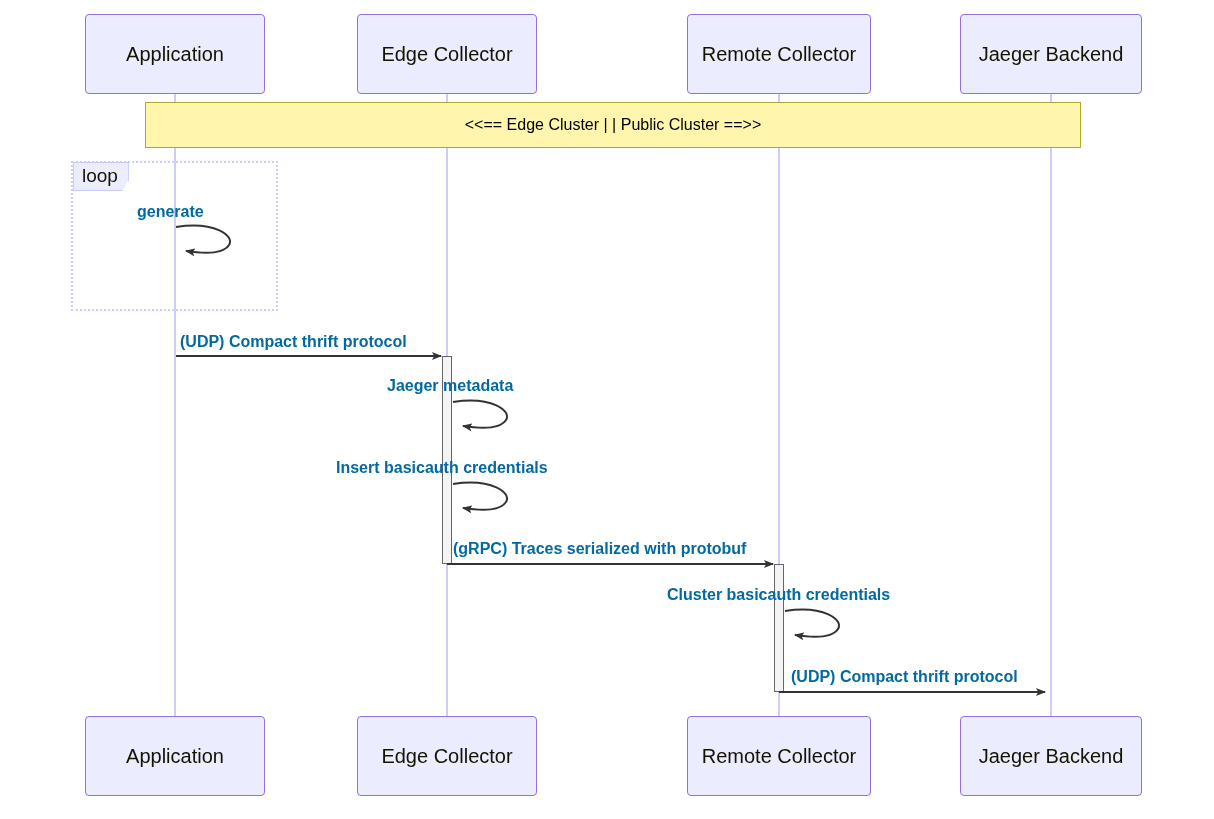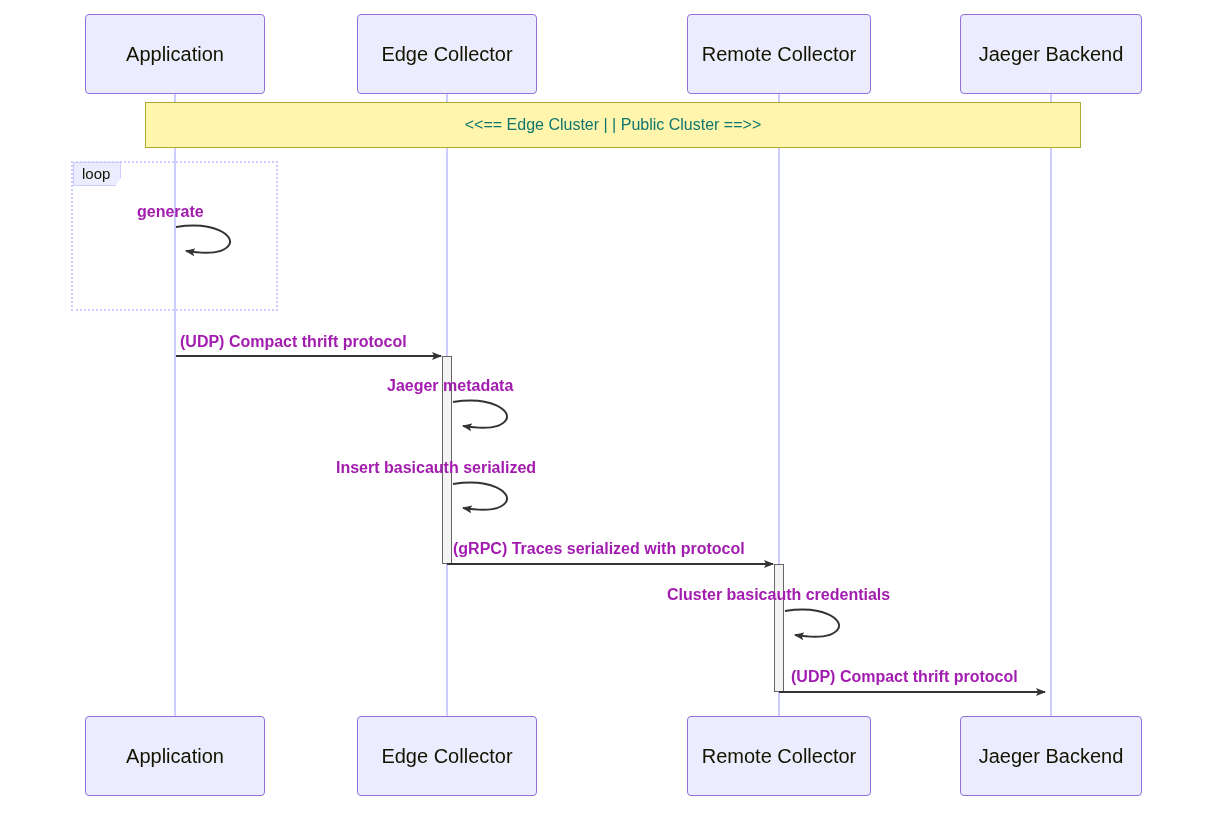--- a/index.html
+++ b/index.html
@@ -48,44 +48,44 @@
   }
   .note-box {
     position: absolute;
     background: #FFF5AD;
     border: 1px solid #AAAA33;
     box-sizing: border-box;
     display: flex;
     align-items: center;
     justify-content: center;
     font-size: 16px;
-    color: #0f766e;
+    color: #000000;
   }
   .loop-box {
     position: absolute;
     border: 2px dotted #CCCCFF;
     box-sizing: border-box;
     background: transparent;
   }
   .loop-label {
     position: absolute;
     background: #ECECFF;
     border: 1px solid #CCCCFF;
     box-sizing: border-box;
-    font-size: 15px;
+    font-size: 19px;
     color: #131300;
     padding: 2px 10px 3px 8px;
     -webkit-clip-path: polygon(0 0, 100% 0, 100% 62%, 88% 100%, 0 100%);
     clip-path: polygon(0 0, 100% 0, 100% 62%, 88% 100%, 0 100%);
   }
   .msg-label {
     position: absolute;
     font-size: 16px;
     font-weight: bold;
-    color: #a21caf;
+    color: #0369a1;
     white-space: nowrap;
   }
   svg.overlay {
     position: absolute;
     left: 0;
     top: 0;
     width: 1214px;
     height: 819px;
     pointer-events: none;
   }
@@ -131,25 +131,25 @@
 
   <div class="msg-label" style="left:180px; top:333px;">
     <span>(UDP) Compact thrift protocol</span>
   </div>
 
   <div class="msg-label" style="left:387px; top:377px;">
     <span>Jaeger metadata</span>
   </div>
 
   <div class="msg-label" style="left:336px; top:459px;">
-    <span>Insert basicauth serialized</span>
+    <span>Insert basicauth credentials</span>
   </div>
 
   <div class="msg-label" style="left:453px; top:540px;">
-    <span>(gRPC) Traces serialized with protocol</span>
+    <span>(gRPC) Traces serialized with protobuf</span>
   </div>
 
   <div class="msg-label" style="left:667px; top:586px;">
     <span>Cluster basicauth credentials</span>
   </div>
 
   <div class="msg-label" style="left:791px; top:668px;">
     <span>(UDP) Compact thrift protocol</span>
   </div>
 

